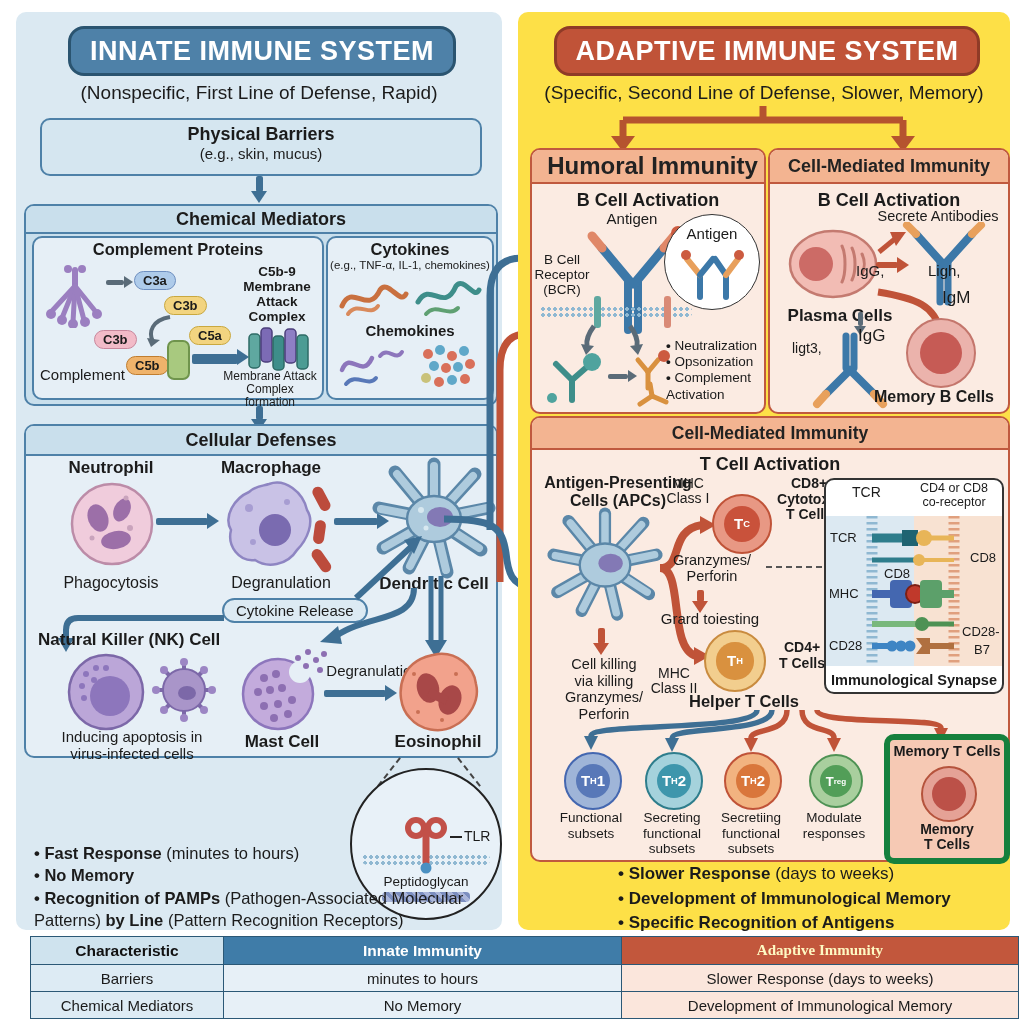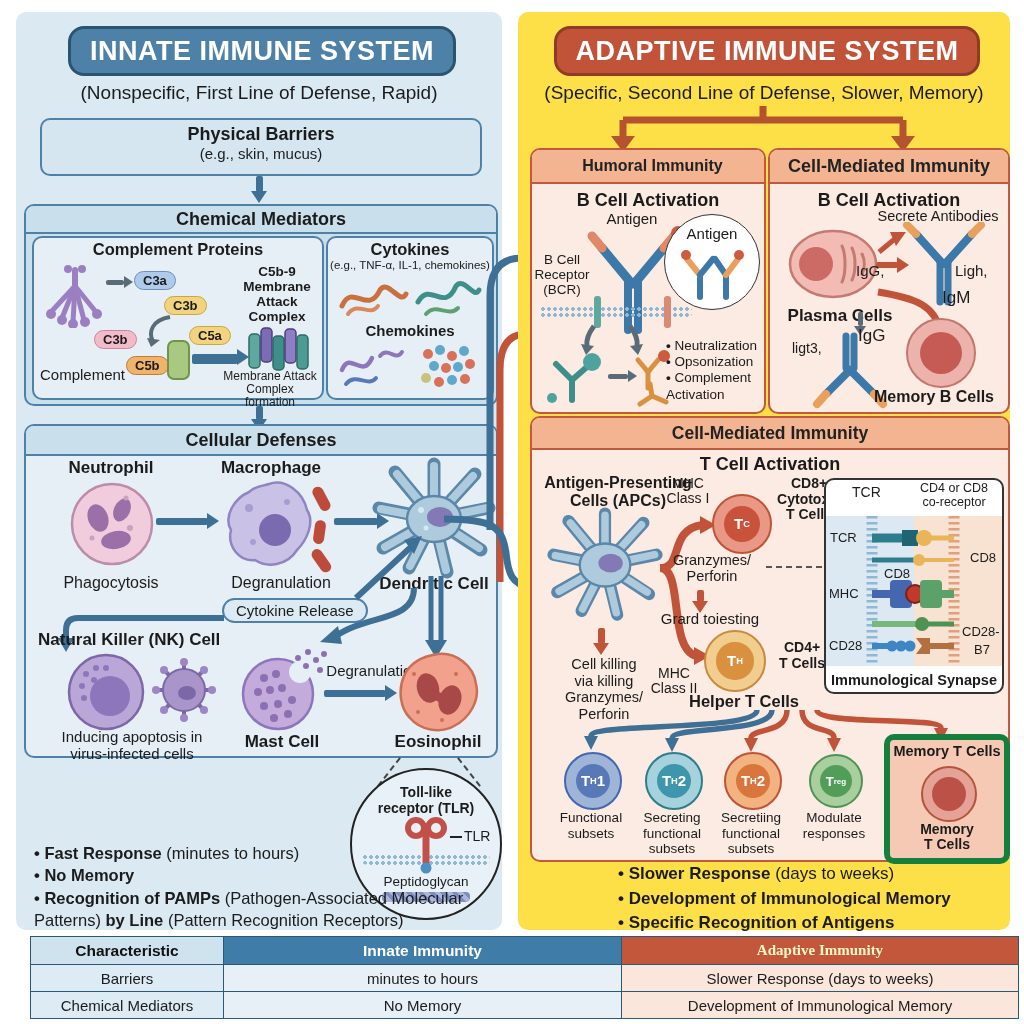--- a/index.html
+++ b/index.html
@@ -294,22 +294,20 @@
         <circle cx="46" cy="70" r="2" fill="#C96F54"></circle>
           <circle cx="18" cy="24" r="2" fill="#C96F54"></circle>
       </svg>
       <div class="abs ctr bold" style="left:360px;top:306px;width:104px;font-size:17px;">Eosinophil</div>
     </div>
 
     <div class="dashv" style="left:372px;top:742px;transform:rotate(38deg);"></div>
     <div class="dashv" style="left:452px;top:742px;transform:rotate(-38deg);"></div>
 
     <div class="abs" style="left:334px;top:756px;width:148px;height:148px;border-radius:50%;background:#E8F1F8;border:2px solid #222;">
-      <div class="ctr bold pre" style="margin-top:14px;font-size:14px;line-height:1.15;">Toll-like
-receptor (TLR)</div>
       <div class="abs memdots" style="left:10px;top:84px;width:128px;height:11px;border-radius:5px;"></div>
       <svg class="abs" style="left:42px;top:44px;" width="62" height="60" viewBox="0 0 62 60">
         <circle cx="22" cy="14" r="8" fill="none" stroke="#C25048" stroke-width="6"></circle>
         <circle cx="42" cy="14" r="8" fill="none" stroke="#C25048" stroke-width="6"></circle>
         <line x1="32" y1="20" x2="32" y2="48" stroke="#C25048" stroke-width="7" stroke-linecap="round"></line>
         <circle cx="32" cy="54" r="5.5" fill="#4A90C2"></circle>
       </svg>
       <div class="abs" style="left:98px;top:66px;width:12px;border-top:2px solid #222;"></div>
       <div class="abs" style="left:112px;top:58px;font-size:14px;">TLR</div>
       <div class="ctr abs" style="left:0;top:104px;width:100%;font-size:13.5px;">Peptidoglycan</div>
@@ -343,21 +341,21 @@
     </div>
     <div class="abs ctr" style="left:0;top:70px;width:100%;font-size:19px;">(Specific, Second Line of Defense, Slower, Memory)</div>
 
     <svg class="abs" style="left:85px;top:92px;" width="320" height="50" viewBox="0 0 320 50">
       <path d="M160,2 L160,16 M20,16 L300,16 M20,16 L20,32 M300,16 L300,32" fill="none" stroke="#B5532F" stroke-width="7" stroke-linejoin="round"></path>
       <polygon points="8,32 32,32 20,48" fill="#B5532F"></polygon>
       <polygon points="288,32 312,32 300,48" fill="#B5532F"></polygon>
     </svg>
 
     <div class="obox" style="left:12px;top:136px;width:232px;height:262px;">
-      <div class="oboxhdr" style="font-size:16px;height:32px;line-height:32px;padding-left:9px;">Humoral Immunity</div>
+      <div class="oboxhdr" style="font-size:24px;height:32px;line-height:32px;padding-left:9px;">Humoral Immunity</div>
       <div class="ctr bold" style="font-size:18px;margin-top:6px;">B Cell Activation</div>
       <div class="abs ctr" style="left:60px;top:60px;width:80px;font-size:15px;">Antigen</div>
       <svg class="abs" style="left:40px;top:76px;" width="120" height="112" viewBox="0 0 120 112">
         <line x1="56" y1="54" x2="56" y2="104" stroke="#3C78A8" stroke-width="8" stroke-linecap="round"></line>
         <line x1="66" y1="54" x2="66" y2="104" stroke="#3C78A8" stroke-width="8" stroke-linecap="round"></line>
         <line x1="60" y1="58" x2="30" y2="22" stroke="#3C78A8" stroke-width="9" stroke-linecap="round"></line>
         <line x1="62" y1="58" x2="92" y2="22" stroke="#3C78A8" stroke-width="9" stroke-linecap="round"></line>
         <line x1="30" y1="22" x2="20" y2="10" stroke="#E08868" stroke-width="9" stroke-linecap="round"></line>
         <line x1="92" y1="22" x2="102" y2="10" stroke="#E08868" stroke-width="9" stroke-linecap="round"></line>
         <circle cx="106" cy="7" r="7" fill="#CC5B40"></circle>
@@ -430,21 +428,21 @@
       <div class="har orange" style="left:106px;top:112px;width:22px;height:6px;"></div>
       <svg class="abs" style="left:130px;top:72px;" width="86" height="86" viewBox="0 0 86 86">
         <line x1="40" y1="40" x2="40" y2="80" stroke="#3C78A8" stroke-width="7" stroke-linecap="round"></line>
         <line x1="48" y1="40" x2="48" y2="80" stroke="#3C78A8" stroke-width="7" stroke-linecap="round"></line>
         <line x1="43" y1="42" x2="16" y2="12" stroke="#3C78A8" stroke-width="8" stroke-linecap="round"></line>
         <line x1="45" y1="42" x2="72" y2="12" stroke="#3C78A8" stroke-width="8" stroke-linecap="round"></line>
         <line x1="16" y1="12" x2="7" y2="3" stroke="#E8A05C" stroke-width="8" stroke-linecap="round"></line>
         <line x1="72" y1="12" x2="81" y2="3" stroke="#E8A05C" stroke-width="8" stroke-linecap="round"></line>
       </svg>
       <div class="abs" style="left:86px;top:112px;font-size:15px;">IgG,</div>
-      <div class="abs" style="left:158px;top:112px;font-size:15px;margin-left:27px;">Ligh,</div>
+      <div class="abs" style="left:158px;top:112px;font-size:15px;">Ligh,</div>
       <div class="abs" style="left:172px;top:138px;font-size:17px;">IgM</div>
       <div class="dar gray" style="left:88px;top:162px;height:14px;"></div>
       <div class="abs" style="left:22px;top:190px;font-size:14px;">ligt3,</div>
       <svg class="abs" style="left:42px;top:182px;" width="76" height="78" viewBox="0 0 76 78">
         <line x1="34" y1="4" x2="34" y2="36" stroke="#3C78A8" stroke-width="7" stroke-linecap="round"></line>
         <line x1="42" y1="4" x2="42" y2="36" stroke="#3C78A8" stroke-width="7" stroke-linecap="round"></line>
         <line x1="38" y1="38" x2="14" y2="62" stroke="#3C78A8" stroke-width="8" stroke-linecap="round"></line>
         <line x1="38" y1="38" x2="62" y2="62" stroke="#3C78A8" stroke-width="8" stroke-linecap="round"></line>
         <line x1="14" y1="62" x2="5" y2="72" stroke="#E8A05C" stroke-width="8" stroke-linecap="round"></line>
         <line x1="62" y1="62" x2="71" y2="72" stroke="#E8A05C" stroke-width="8" stroke-linecap="round"></line>

